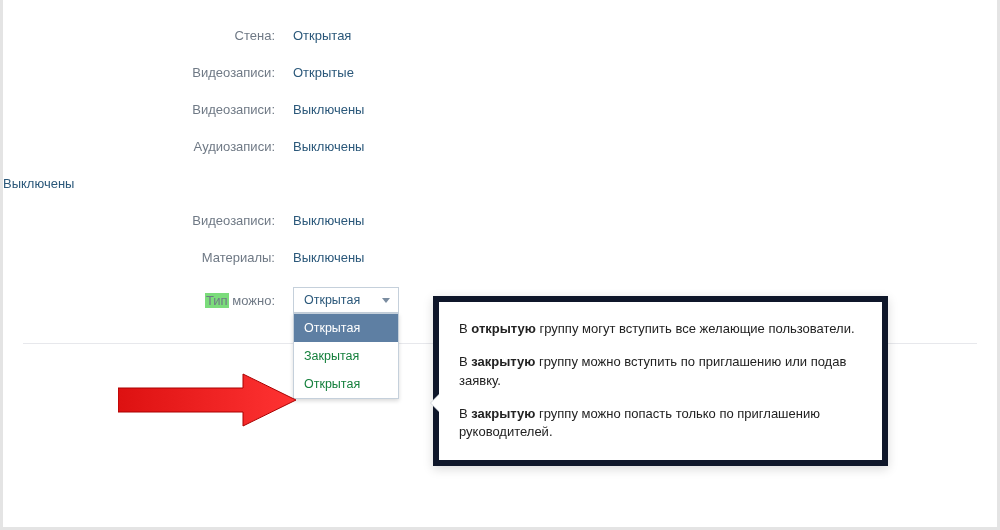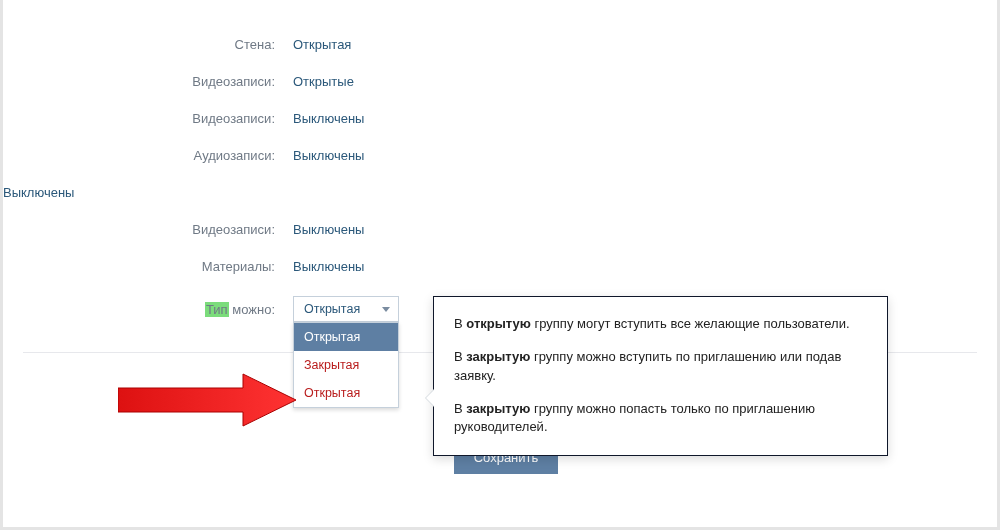--- a/index.html
+++ b/index.html
@@ -10,21 +10,21 @@
     background: #fff;
     color: #555;
   }
   .wrap {
     width: 1000px;
     height: 530px;
     position: relative;
     background: #fff;
     border: 3px solid #e4e4e4;
     border-top: none;
-    padding-top: 37px;
+    padding-top: 28px;
   }
   .row {
     display: flex;
     align-items: center;
     margin-bottom: 22px;
     padding-left: 0;
   }
   .label {
     width: 290px;
     text-align: right;
@@ -68,21 +68,21 @@
     top: 26px;
     left: 0;
     width: 106px;
     border: 1px solid #c5d0db;
     background: #fff;
     box-shadow: 0 2px 4px rgba(0,0,0,0.15);
     z-index: 5;
   }
   .dd-item {
     padding: 7px 10px;
-    color: #b91c1c;
+    color: #15803d;
     font-size: 12.5px;
     cursor: pointer;
   }
   .dd-item.selected {
     background: #5e7fa3;
     color: #fff;
   }
   .hr {
     border-top: 1px solid #e7e8ec;
     margin: 30px 20px 0 20px;
@@ -102,21 +102,21 @@
     cursor: pointer;
     font-family: inherit;
   }
   
   .tooltip {
     position: absolute;
     top: 296px;
     left: 430px;
     width: 455px;
     background: #fff;
-    border: 1px solid #0f172a;
+    border: 6px solid #0f172a;
     box-shadow: 0 3px 10px rgba(0,0,0,0.15);
     padding: 18px 20px;
     color: #222;
     font-size: 13px;
     line-height: 1.45;
     z-index: 3;
   }
   .tooltip p {
     margin: 0 0 14px 0;
   }

